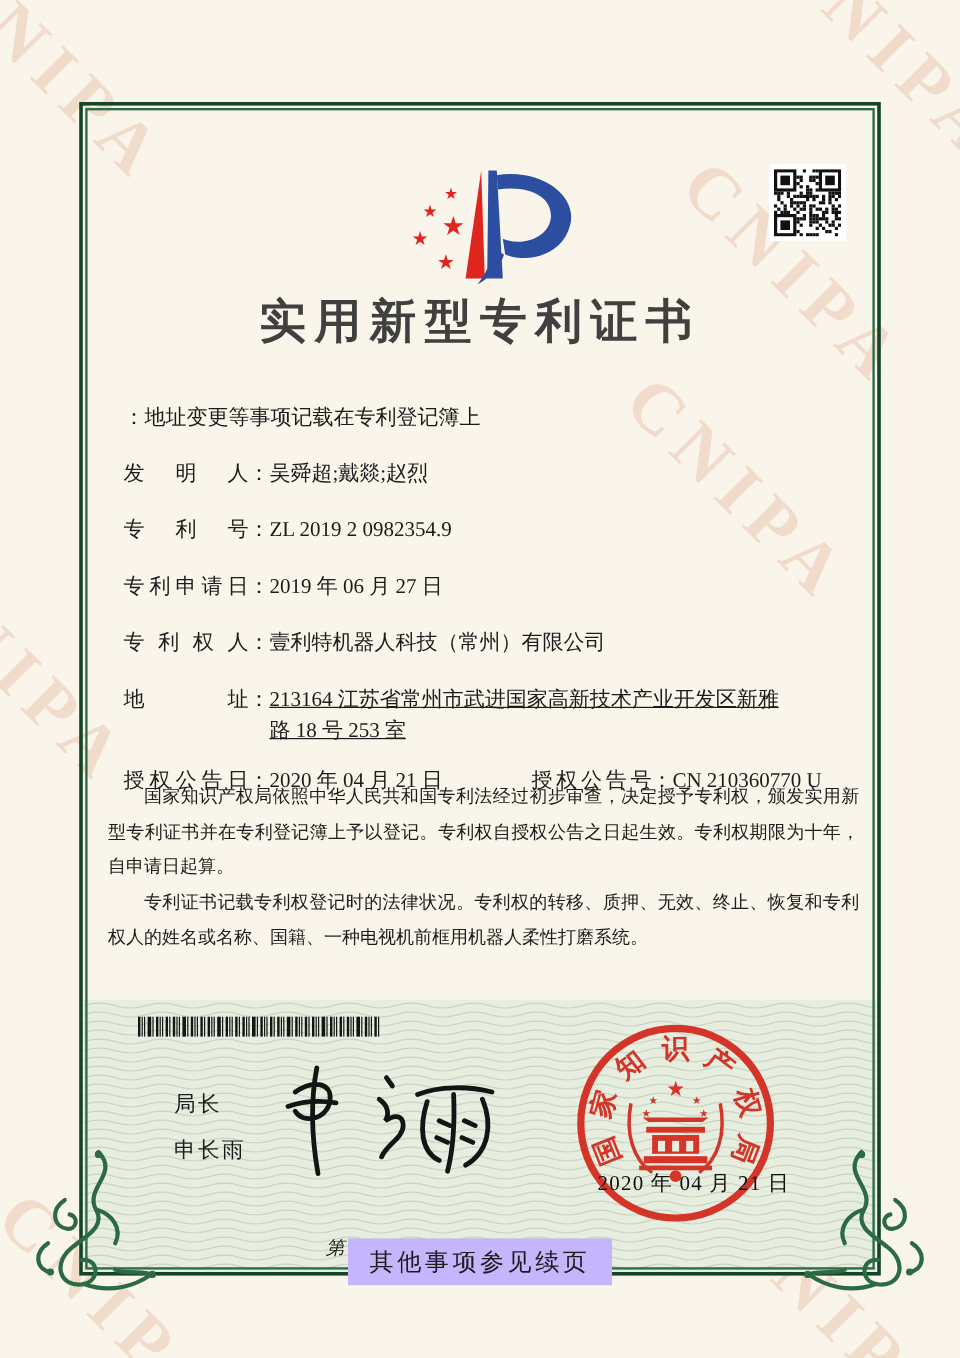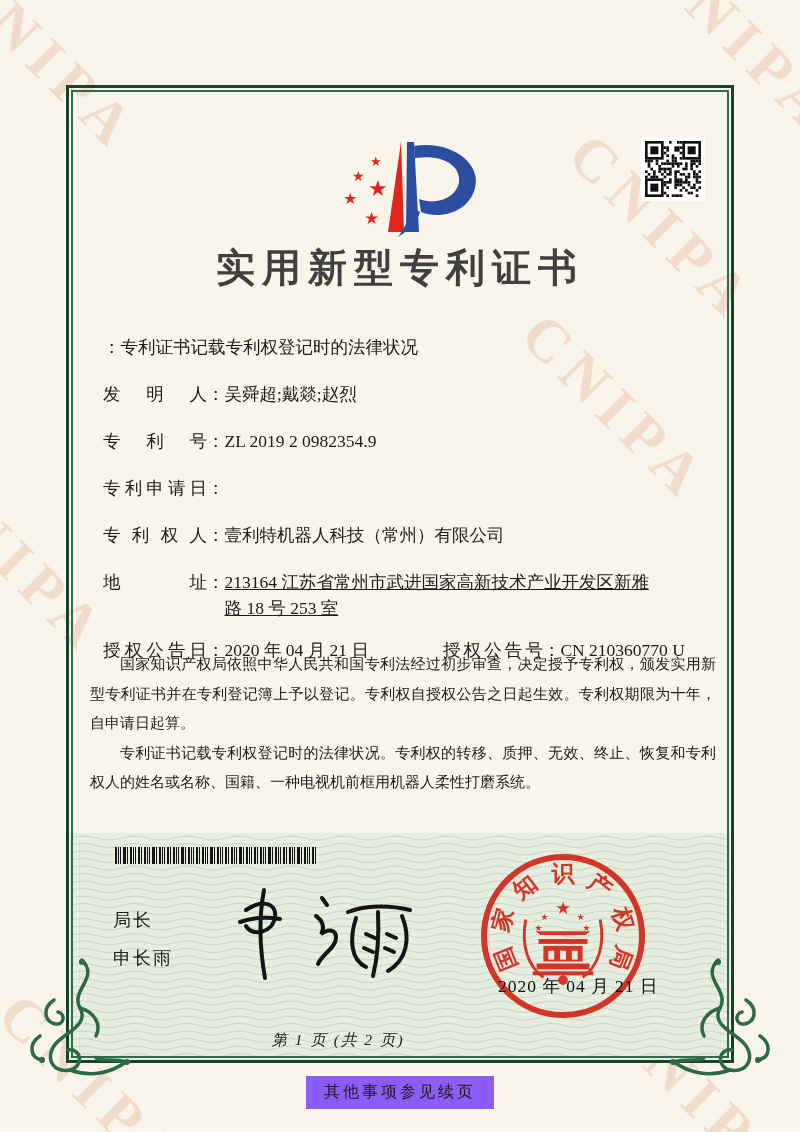--- a/index.html
+++ b/index.html
@@ -40,34 +40,34 @@
   .g2{margin-left:74px;display:flex;}
   .g2 .flabel{width:100px;flex:0 0 100px;}
 
   .paras{position:absolute;left:90px;top:650px;width:626px;z-index:5;
          font-size:15px;line-height:29.5px;text-align:justify;}
   .paras p{margin:0;text-indent:2em;}
 
   .barcode{position:absolute;left:115px;top:847px;z-index:5;}
 
   .officer{position:absolute;left:113px;top:908px;z-index:5;font-size:18px;}
-  .officer div{margin-bottom:14px;letter-spacing:2px;}
+  .officer div{margin-bottom:14px;letter-spacing:2px;margin-left:32px;}
   .sig{position:absolute;left:232px;top:882px;z-index:5;}
 
   .seal{position:absolute;left:481px;top:854px;width:164px;height:164px;z-index:6;opacity:0.93;}
   .seal .ring{position:absolute;inset:0;border:6px solid #d3281c;border-radius:50%;box-sizing:border-box;}
   .seal .emblem{position:absolute;left:33px;top:38px;}
   .sealchar{position:absolute;color:#d3281c;font-weight:bold;font-size:23px;
             font-family:"Liberation Serif",serif;}
   .sealdate{position:absolute;left:498px;top:974px;font-size:17.5px;letter-spacing:1px;z-index:7;color:#111;}
 
   .pagenum{position:absolute;left:66px;top:1030px;width:544px;text-align:center;font-size:15.5px;
            letter-spacing:2px;z-index:5;font-style:italic;}
-  .contnote{position:absolute;left:400px;top:1076px;transform:translateX(-50%);
-            background:#8b5cf6;padding:6px 18px;font-size:16px;letter-spacing:3px;z-index:5;}
+  .contnote{position:absolute;left:400px;top:1032px;transform:translateX(-50%);
+            background:#c4b5fd;padding:6px 18px;font-size:20px;letter-spacing:3px;z-index:5;}
 </style>
 </head>
 <body>
 
 <div class="page">
 
   <div class="wm" style="left:45px;top:58px">CNIPA</div>
   <div class="wm" style="left:742px;top:40px">CNIPA</div>
   <div class="wm" style="left:662px;top:228px">CNIPA</div>
   <div class="wm" style="left:14px;top:560px">CNIPA</div>
@@ -299,35 +299,36 @@
       <text x="3" y="84" font-size="16">★</text>
       <text x="24" y="104" font-size="17">★</text>
     </g>
   </svg>
 
   <h1 class="title">实用新型专利证书</h1>
 
   <div class="fields">
     <div class="frow">
         <span class="colon">：</span>
-      <span class="fvalue">专利证书记载专利权登记时的法律状况</span>
+      <span class="fvalue">地址变更等事项记载在专利登记簿上</span>
     </div>
     <div class="frow">
       <span class="flabel">发明人</span>
         <span class="colon">：</span>
       <span class="fvalue">吴舜超;戴燚;赵烈</span>
     </div>
     <div class="frow">
       <span class="flabel">专利号</span>
         <span class="colon">：</span>
       <span class="fvalue">ZL 2019 2 0982354.9</span>
     </div>
     <div class="frow">
       <span class="flabel">专利申请日</span>
         <span class="colon">：</span>
+      <span class="fvalue">2019 年 06 月 27 日</span>
     </div>
     <div class="frow">
       <span class="flabel">专利权人</span>
         <span class="colon">：</span>
       <span class="fvalue">壹利特机器人科技（常州）有限公司</span>
     </div>
     <div class="frow" style="margin-bottom:16px">
       <span class="flabel">地址</span>
         <span class="colon">：</span>
       <span class="fvalue addr">213164 江苏省常州市武进国家高新技术产业开发区新雅路 18 号 253 室</span>

